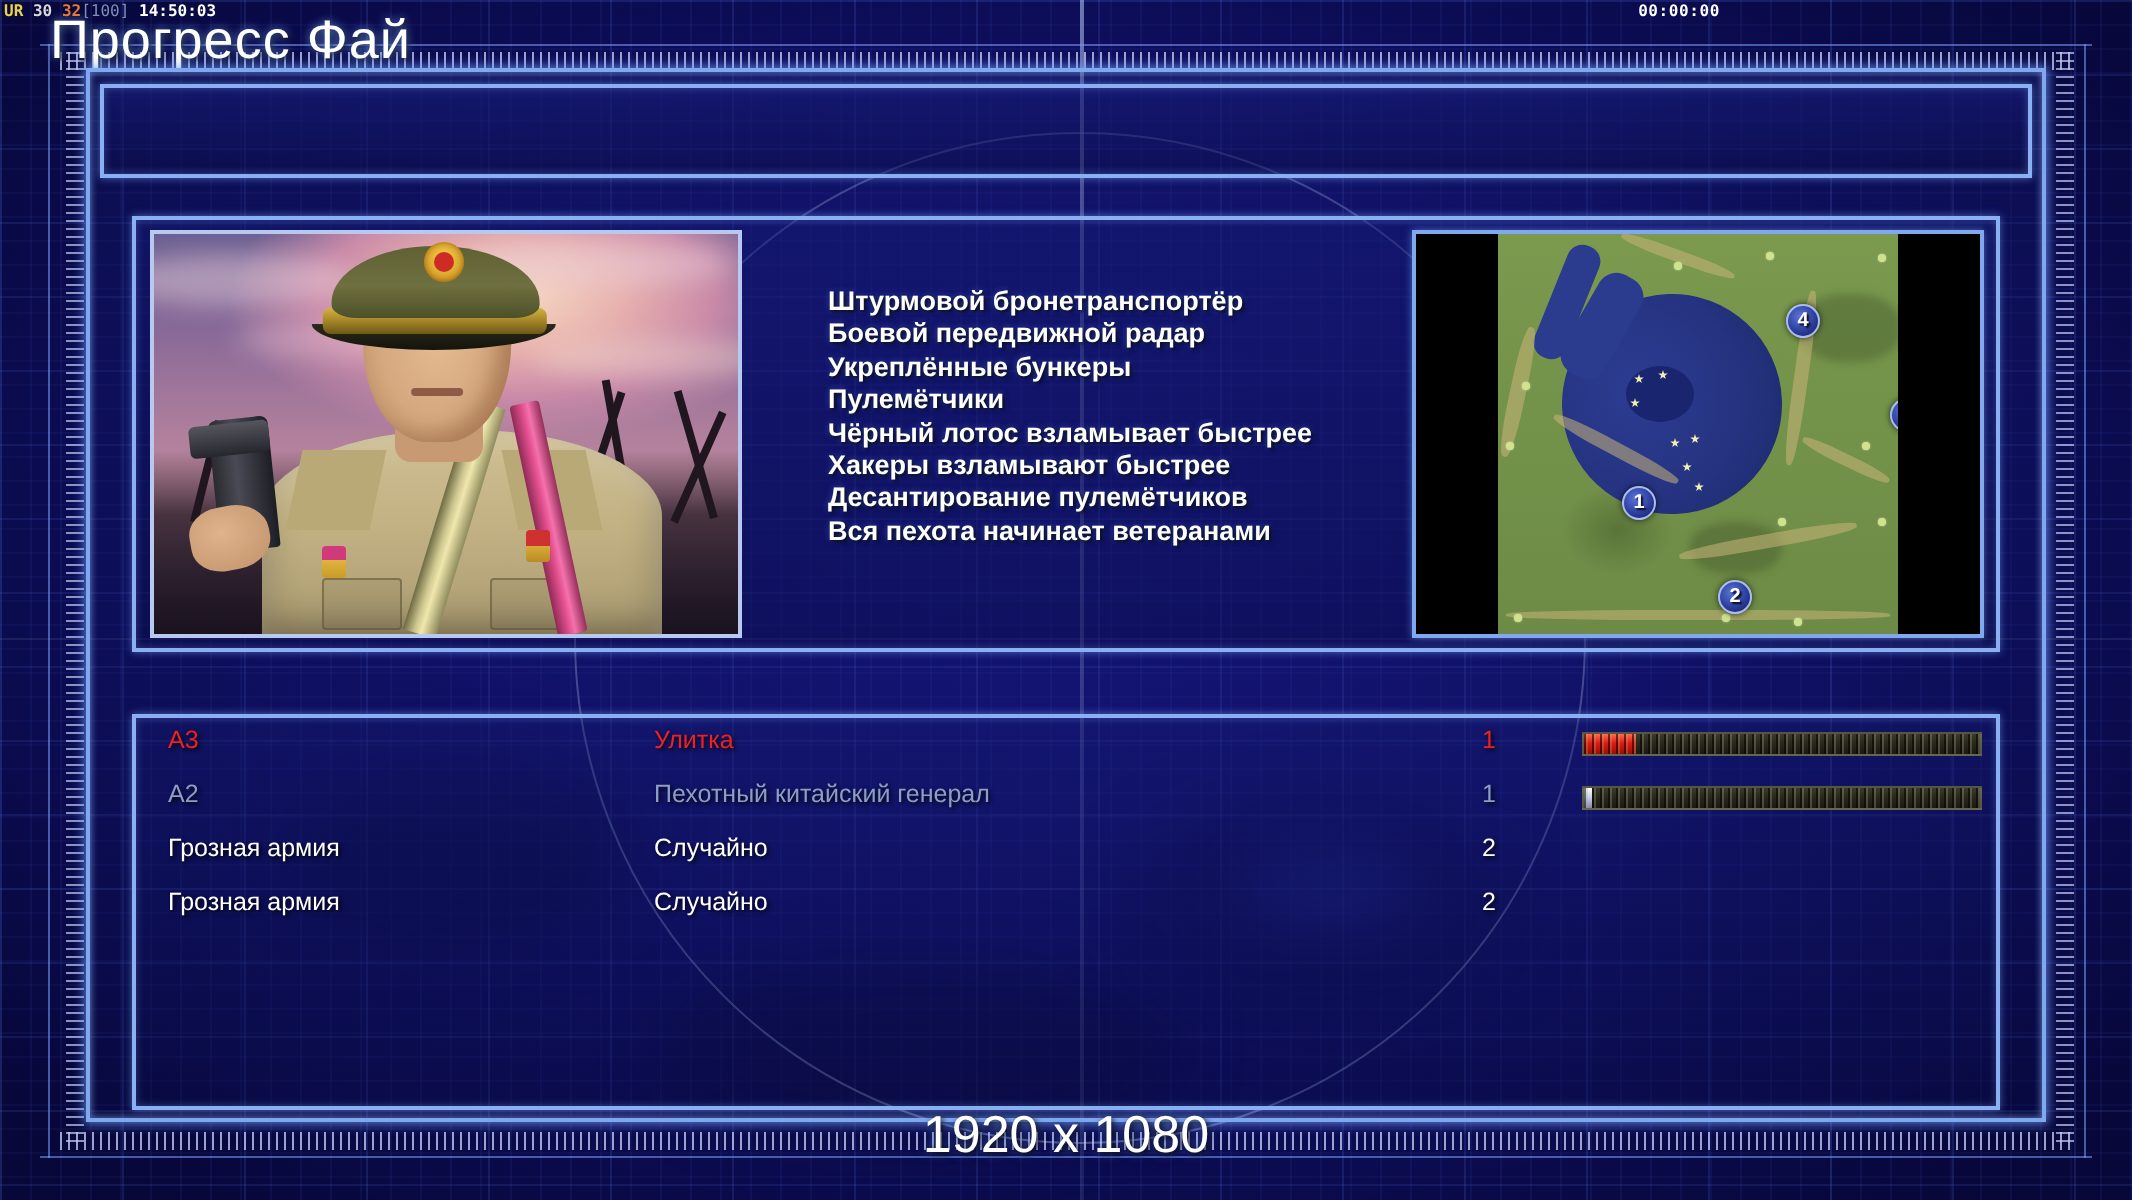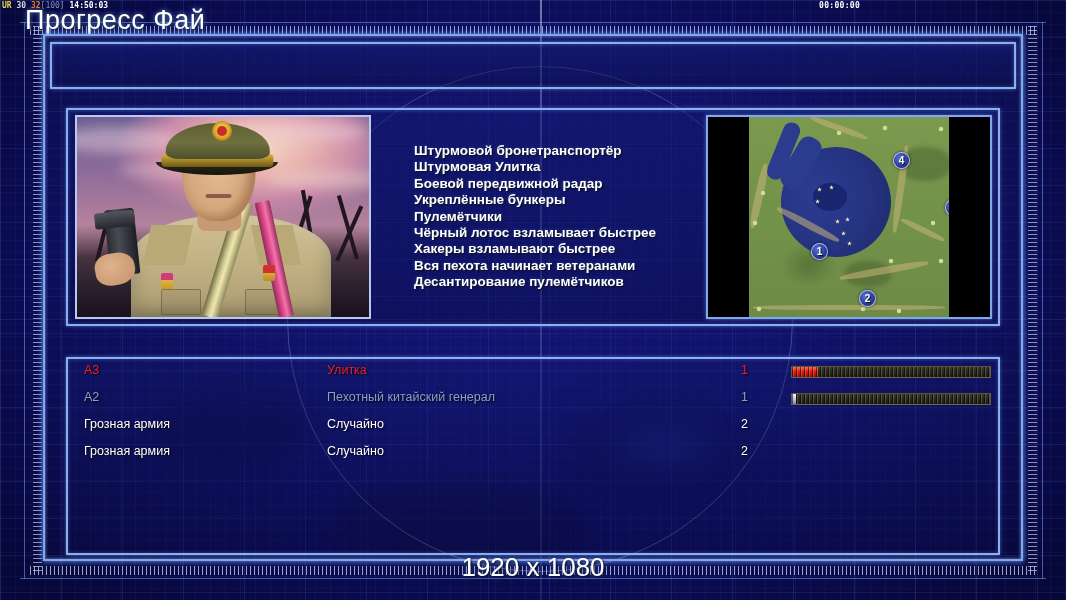--- a/index.html
+++ b/index.html
@@ -480,28 +480,27 @@
     <div class="p-cap-band"></div>
     <div class="p-cap"></div>
     <div class="p-emblem"></div>
 
     <div class="p-gun"></div>
     <div class="p-hand"></div>
   </div>
 
   <div class="abilities">
     <div class="ability">Штурмовой бронетранспортёр</div>
-    <div class="ability">Штурмовая Улитка</div>
     <div class="ability">Боевой передвижной радар</div>
     <div class="ability">Укреплённые бункеры</div>
     <div class="ability">Пулемётчики</div>
     <div class="ability">Чёрный лотос взламывает быстрее</div>
     <div class="ability">Хакеры взламывают быстрее</div>
+    <div class="ability">Десантирование пулемётчиков</div>
     <div class="ability">Вся пехота начинает ветеранами</div>
-    <div class="ability">Десантирование пулемётчиков</div>
   </div>
 
   <div class="minimap-wrap">
     <div class="minimap">
       <div class="mm-dark" style="left:96px;top:144px;width:46px;height:26px;"></div>
       <div class="mm-dark" style="left:150px;top:30px;width:52px;height:34px;"></div>
 
       <div class="mm-lake" style="left:32px;top:30px;width:110px;height:110px;transform:rotate(-36deg);"></div>
       <div class="mm-river" style="left:26px;top:4px;width:17px;height:60px;transform:rotate(22deg);border-radius:8px;"></div>
       <div class="mm-river" style="left:40px;top:18px;width:24px;height:56px;transform:rotate(30deg);border-radius:10px;"></div>

